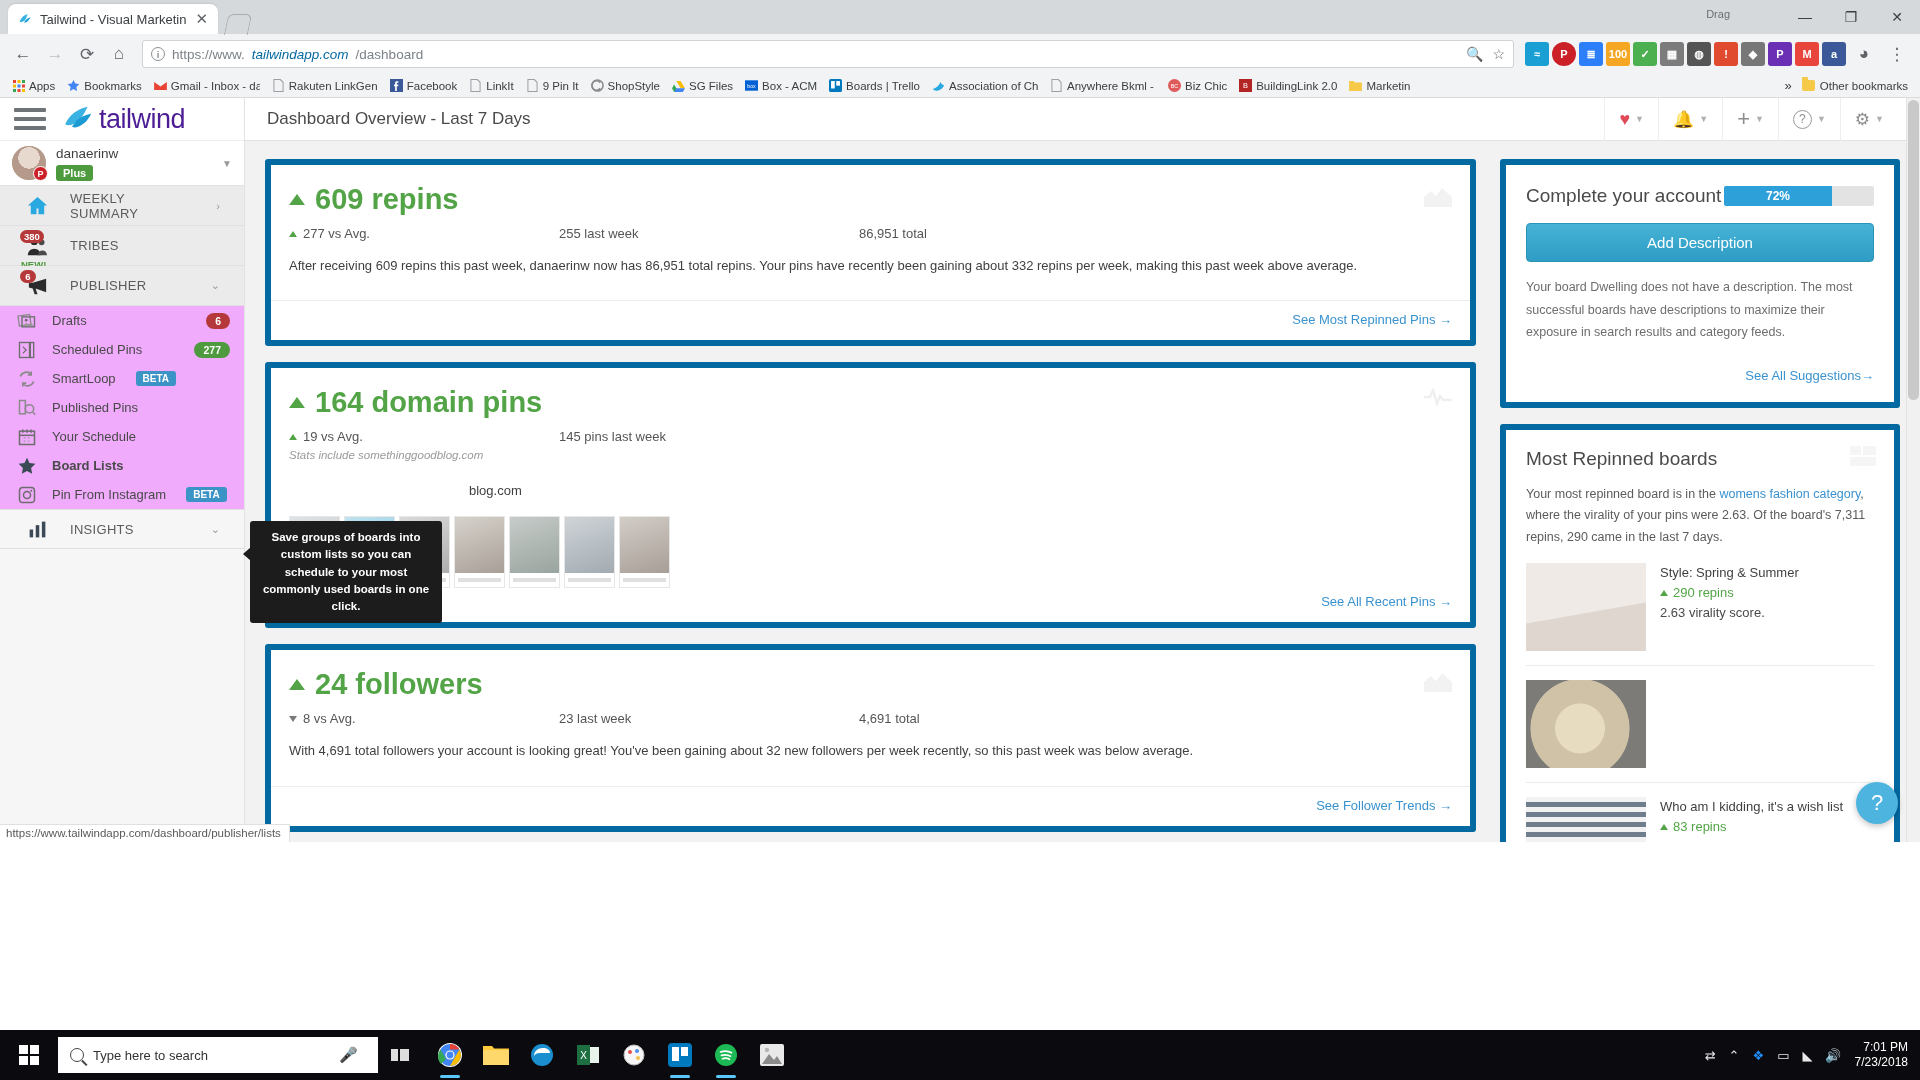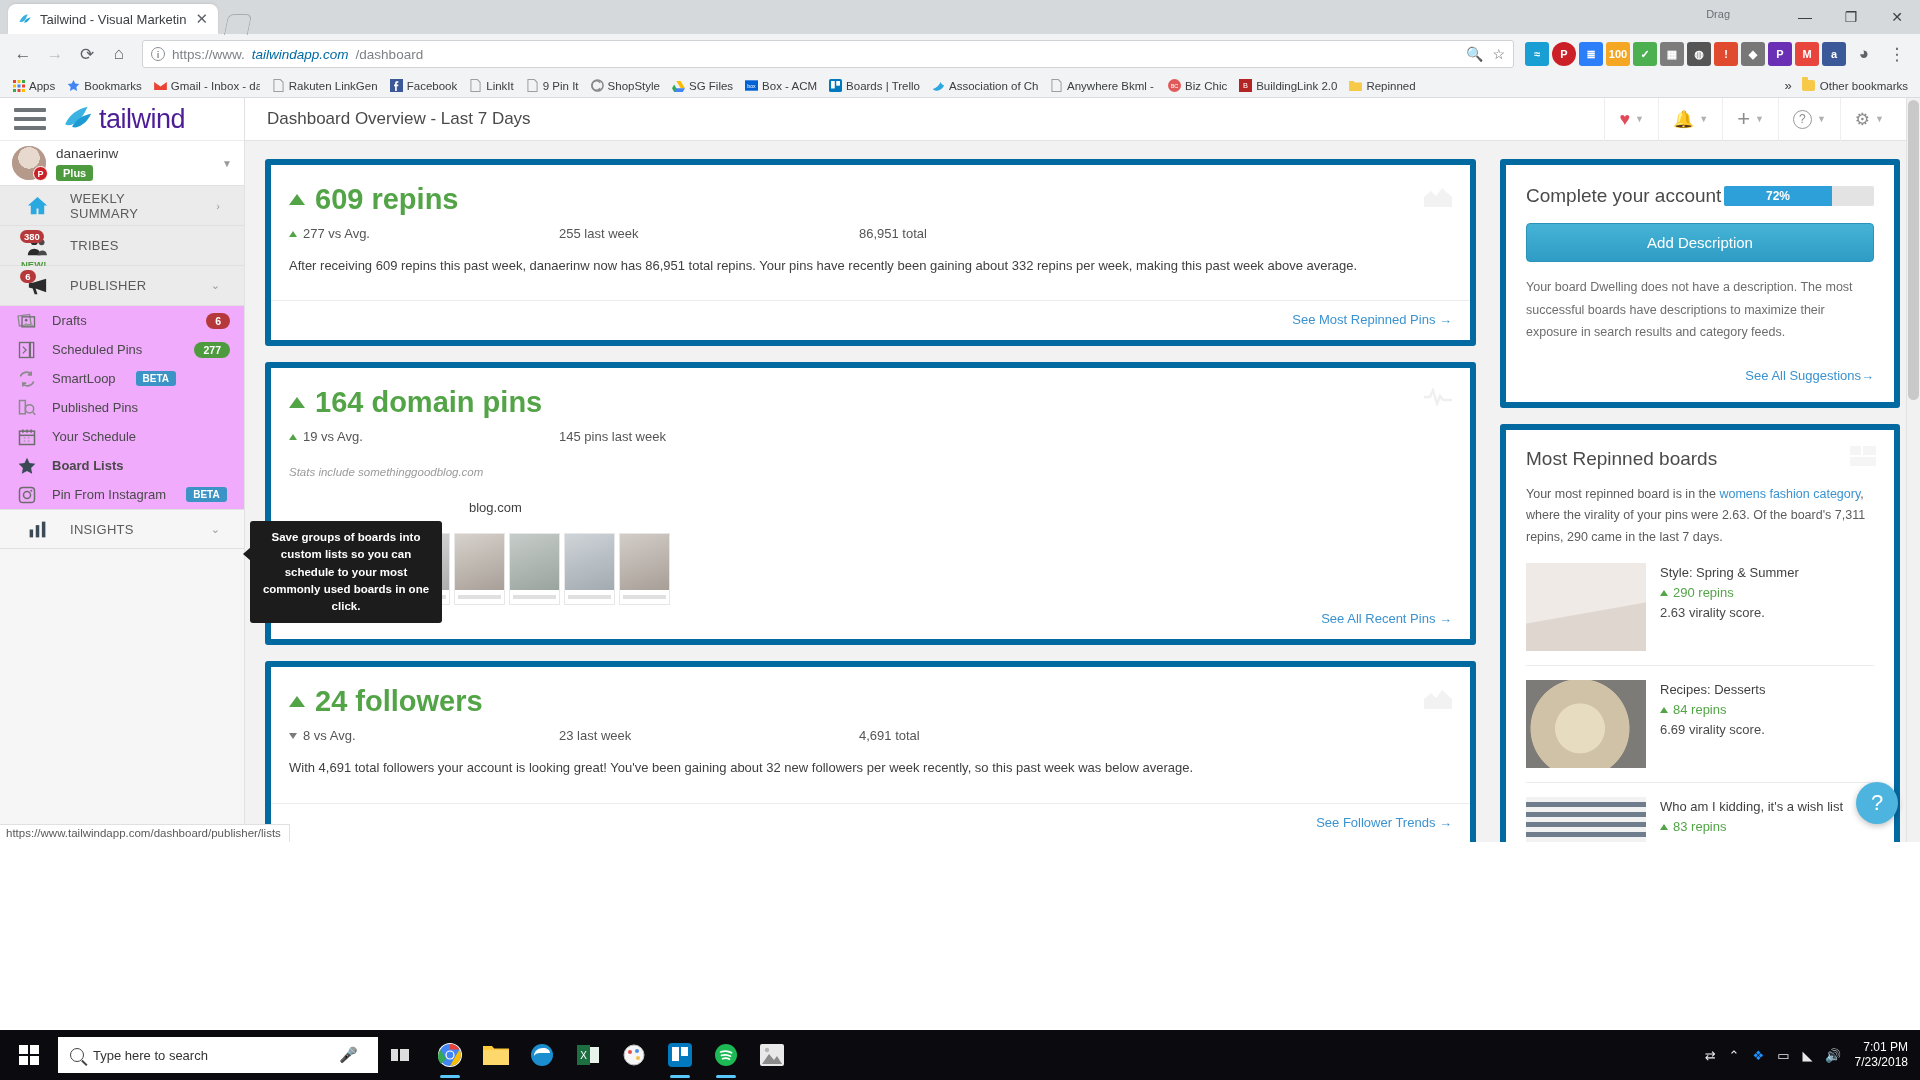--- a/index.html
+++ b/index.html
@@ -118,21 +118,21 @@
   .stat-line { display:flex; align-items:center; gap:10px; }
   .tri-up { width:0;height:0;border-left:8px solid transparent;border-right:8px solid transparent;
     border-bottom:11px solid #52a446; }
   .tri-up.sm { border-left-width:4px;border-right-width:4px;border-bottom-width:6px; }
   .tri-dn.sm { width:0;height:0;border-left:4px solid transparent;border-right:4px solid transparent;
     border-top:6px solid #7a7a7a; }
   .stat-head { font-size:29px; color:#52a446; font-weight:bold; }
   .sub-row { display:flex; margin-top:10px; font-size:13px; color:#555; }
   .sub-row .c1 { width:270px; display:flex; align-items:center; gap:6px;}
   .sub-row .c2 { width:300px; }
-  .note { font-size:11.5px; color:#9a9a9a; font-style:italic; margin-top:22px; }
+  .note { font-size:11.5px; color:#9a9a9a; font-style:italic; margin-top:5px; }
   .para { font-size:13px; color:#3f3f3f; line-height:1.65; margin-top:14px; padding-top:0;}
   .divider { border-top:1px solid #ececec; margin:12px 0 0 0; }
   .cta { text-align:right; padding:9px 18px 12px 18px; }
   .cta a { color:#3a92cf; font-size:13px; text-decoration:none; }
   .wmark { position:absolute; right:18px; top:20px; opacity:.5; }
 
   .pins-row { display:flex; gap:4px; margin-top:6px; padding:0 18px; }
   .pin { width:51px; height:72px; background:#fff; border:1px solid #e7e7e7; display:flex;
     flex-direction:column; }
   .pin .img { flex:1; background:#cfcfcf; }
@@ -388,21 +388,21 @@
           </svg>
         </span>
         <span class="bmtxt">BuildingLink 2.0</span>
       </div>
       <div class="bm">
         <span class="fav">
           <svg width="13" height="11" viewBox="0 0 14 12">
             <path d="M0 1h5l1.2 1.6H14V12H0z" fill="#f7c948"></path>
           </svg>
         </span>
-        <span class="bmtxt">Repinned</span>
+        <span class="bmtxt">Marketin</span>
       </div>
 
   <div class="bm-overflow">»</div>
       <div class="bm-other">
       <span class="folder-ico"></span>
       <span>Other bookmarks</span>
     </div>
     </div>
 
   <div class="app">
@@ -763,28 +763,20 @@
                       <div class="nm">Style: Spring &amp; Summer</div>
                       <div class="repins">
                         <span class="tri-up sm"></span>
                         <span class="rv">290 repins</span>
                       </div>
                       <div>2.63 virality score.</div>
                     </div>
                   </div>
                   <div class="board-row">
                     <div class="board-thumb" style="background:radial-gradient(circle at 45% 55%,#e8dcc0 0 30%,#cfc2a6 31% 60%,#7d7b78 61% 100%)"></div>
-                    <div class="board-info">
-                      <div class="nm">Recipes: Desserts</div>
-                      <div class="repins">
-                        <span class="tri-up sm"></span>
-                        <span class="rv">84 repins</span>
-                      </div>
-                      <div>6.69 virality score.</div>
-                    </div>
                   </div>
                   <div class="board-row">
                     <div class="board-thumb" style="background:repeating-linear-gradient(180deg,#f2f2f2 0 5px,#6f7d8c 5px 10px)"></div>
                     <div class="board-info">
                       <div class="nm">Who am I kidding, it's a wish list</div>
                       <div class="repins">
                         <span class="tri-up sm"></span>
                         <span class="rv">83 repins</span>
                       </div>
                       <div>1.90 virality score.</div>

